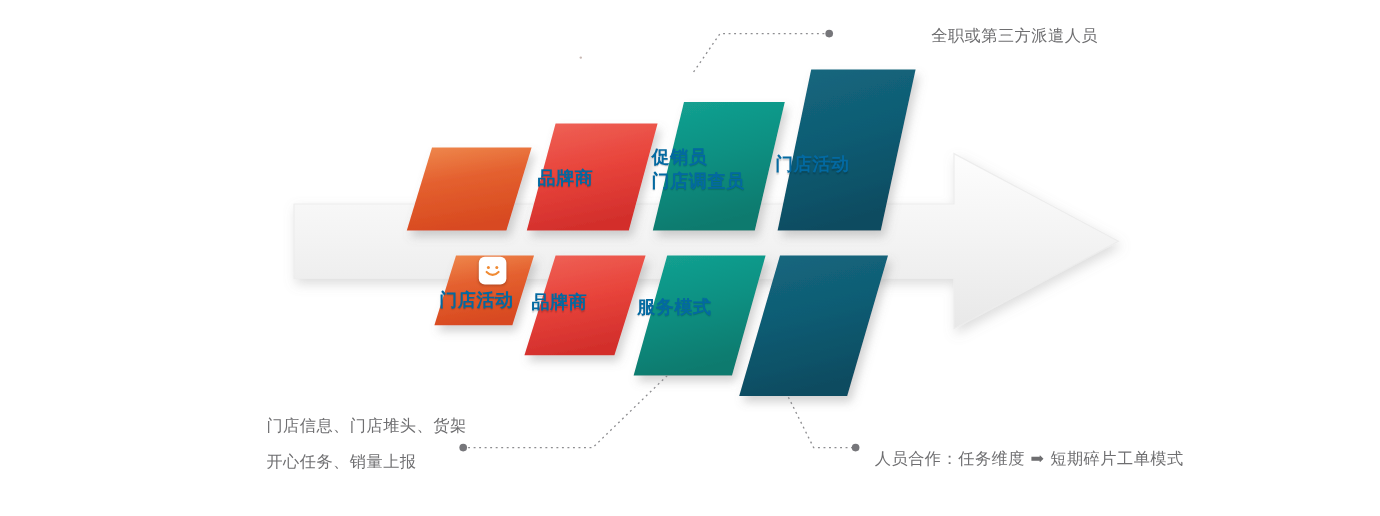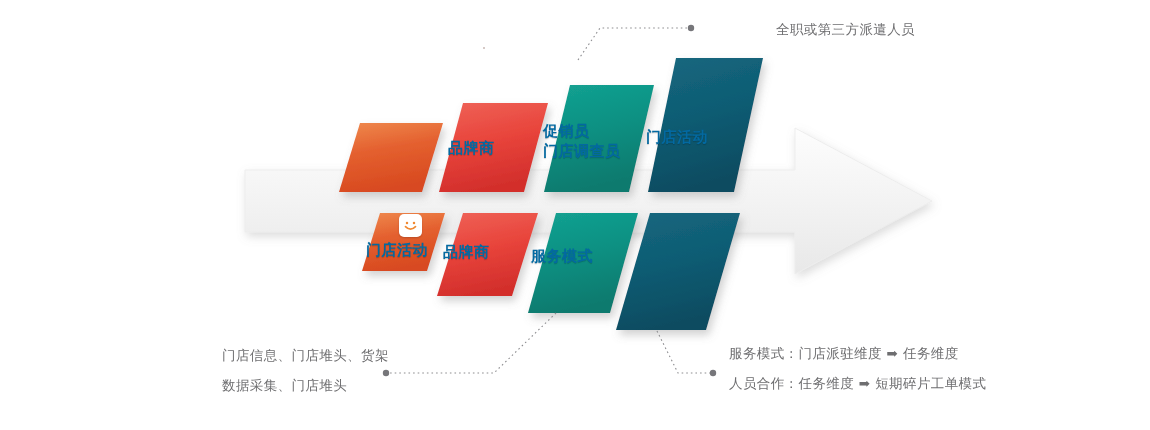--- a/index.html
+++ b/index.html
@@ -130,18 +130,17 @@
 门店调查员</div>
   <div class="blk-label" style="left:646px;top:129px;width:90px;">门店活动</div>
 
   <div class="blk-label" style="left:366px;top:242px;width:76px;">门店活动</div>
   <div class="blk-label" style="left:443px;top:244px;width:82px;">品牌商</div>
   <div class="blk-label" style="left:531px;top:248px;width:90px;">服务模式</div>
 
   <div class="anno" style="left:732px;top:21px;margin-left:44px;">全职或第三方派遣人员</div>
 
   <div class="anno l2" style="left:222px;top:345px;">门店信息、门店堆头、货架</div>
-  <div class="anno l2" style="left:222px;top:375px;">数据采集、门店堆头</div>
+  <div class="anno l2" style="left:222px;top:375px;">开心任务、销量上报</div>
 
-  <div class="anno l2" style="left:729px;top:343px;">服务模式：门店派驻维度 ➡ 任务维度</div>
   <div class="anno l2" style="left:729px;top:373px;">人员合作：任务维度 ➡ 短期碎片工单模式</div>
 
 </div>
 
 </body></html>

